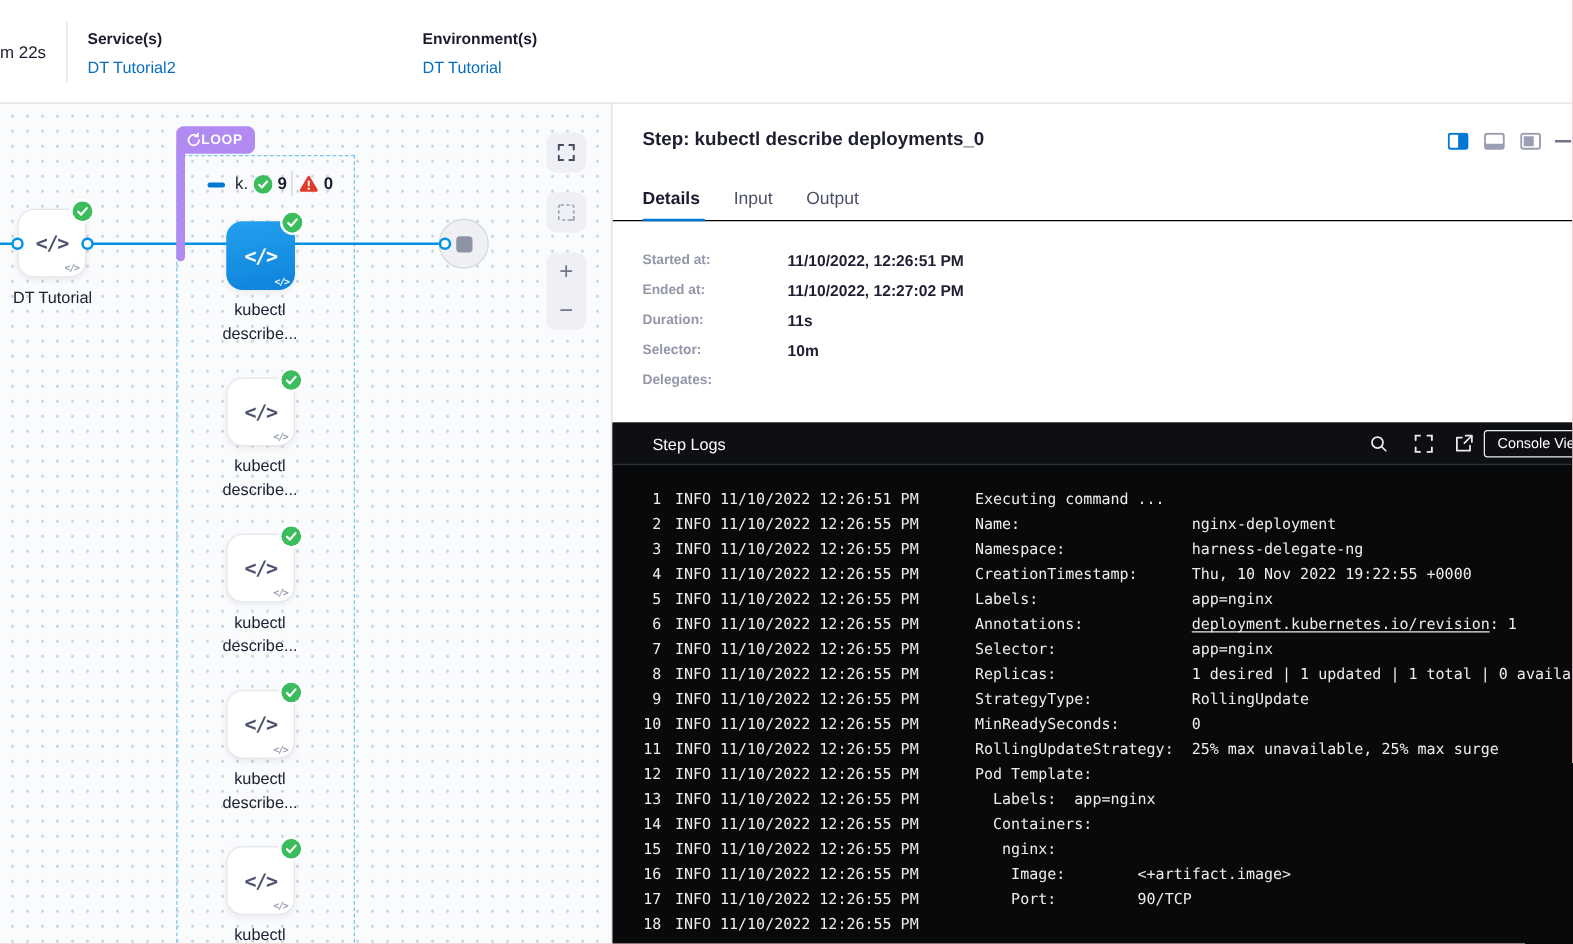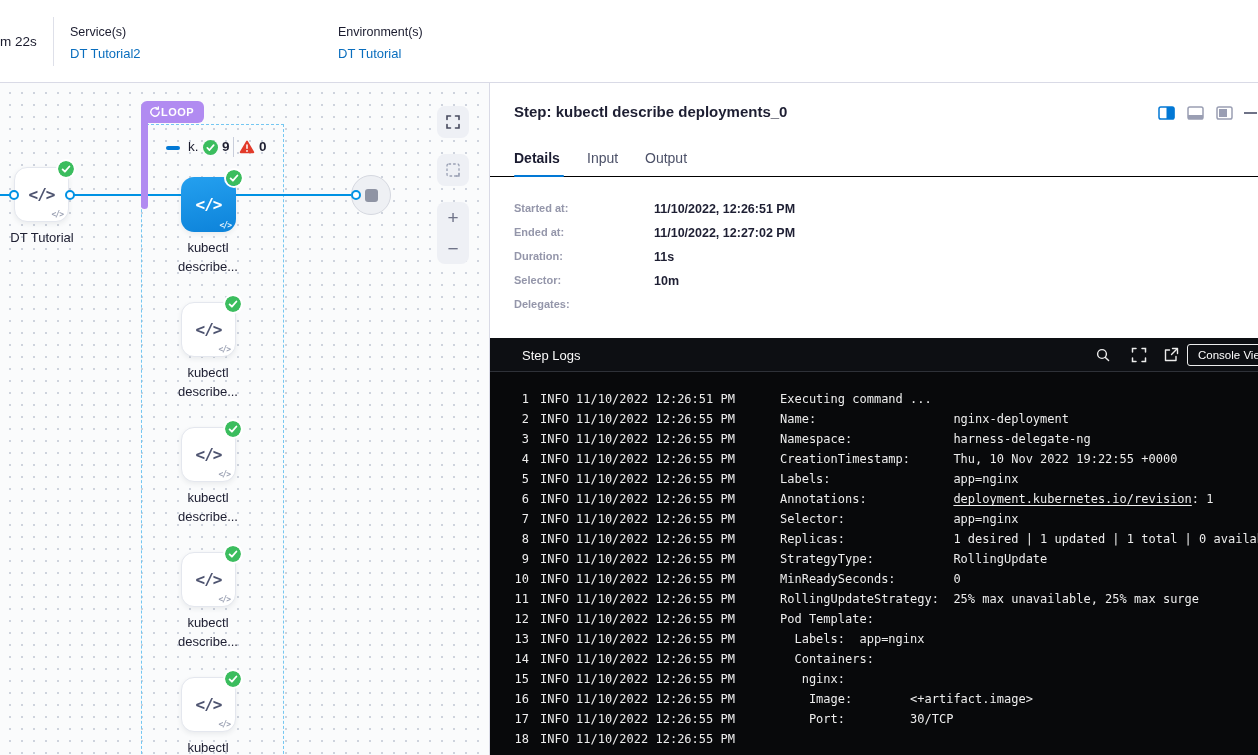--- a/index.html
+++ b/index.html
@@ -10,21 +10,21 @@
   *{margin:0;padding:0;box-sizing:border-box;}
   html,body{background:#e9eaee;}
   body{font-family:"Liberation Sans",sans-serif;}
   .app{position:relative;width:1258px;height:755px;background:#fca5a5;overflow:hidden;}
 
   
   .top-bar{position:absolute;left:0;top:0;width:1258px;height:83px;background:#fff;border-bottom:1px solid var(--border);}
   .elapsed{position:absolute;left:0;top:34px;font-size:13.5px;color:#1b1c2e;}
   .tb-divider{position:absolute;left:53px;top:17px;width:1px;height:49px;background:#dee0e9;}
   .tb-group{position:absolute;top:22px;}
-  .tb-label{font-size:12.5px;font-weight:400;color:#1a1b2e;}
+  .tb-label{font-size:12.5px;font-weight:700;color:#1a1b2e;}
   .tb-link{display:block;margin-top:6px;font-size:13px;color:var(--link);cursor:pointer;}
   .tb-services{left:70px;} .tb-envs{left:338px;}
 
   
   .graph{position:absolute;left:0;top:83px;width:490px;height:672px;overflow:hidden;
     background:#fafbfc;border-right:1px solid var(--border);
     background-image:radial-gradient(circle,#ced3dd 1px,transparent 1.3px);
     background-size:12px 12px;background-position:4px 4px;}
   .main-line{position:absolute;left:0;top:111px;width:356px;height:2px;background:var(--conn);z-index:1;}
   .port{position:absolute;width:10px;height:10px;border-radius:50%;background:#fff;border:2px solid var(--conn);z-index:4;}
@@ -70,21 +70,21 @@
   .layout-ic{position:absolute;top:23px;width:17px;height:14px;cursor:pointer;}
   .ic-split{left:668px;} .ic-bottom{left:697px;} .ic-right{left:726px;}
   .dp-minimize{position:absolute;left:754px;top:29px;width:13px;height:2px;background:#6e7287;cursor:pointer;}
   .tabs{position:absolute;left:0;top:60px;width:768px;height:34px;border-bottom:1px solid #000000;}
   .tab{position:absolute;top:7px;font-size:14px;color:#4c5168;cursor:pointer;}
   .tab.active{font-weight:700;color:#1a1b30;}
   .tab-details{left:24px;} .tab-input{left:97px;} .tab-output{left:155px;}
   .tab-underline{position:absolute;left:24px;top:31.5px;width:50px;height:2.5px;background:var(--accent);border-radius:2px;}
   .field-row{position:absolute;left:0;width:768px;height:17px;}
   .f-label{position:absolute;left:24px;font-size:11px;font-weight:600;color:var(--graylabel);}
-  .f-value{position:absolute;left:140px;font-size:12.5px;font-weight:700;color:#1e1f33;margin-left:24px;}
+  .f-value{position:absolute;left:140px;font-size:12.5px;font-weight:700;color:#1e1f33;}
   .f-link{color:var(--link);cursor:pointer;}
 
   
   .logs-panel{position:absolute;left:490px;top:338px;width:768px;height:417px;background:#08090b;overflow:hidden;}
   .lp-header{position:absolute;left:0;top:0;width:768px;height:34px;background:#0d0f13;border-bottom:1px solid #2e3138;}
   .lp-title{position:absolute;left:32px;top:10px;font-size:13px;color:#fafafa;}
   .lp-ic{position:absolute;top:9px;width:16px;height:16px;cursor:pointer;}
   .lp-search{left:605px;} .lp-full{left:641px;} .lp-ext{left:673px;}
   .console-btn{position:absolute;left:697px;top:6px;height:22px;padding:0 10px;border:1px solid #eceded;border-radius:3px;
     color:#fff;font-size:11.5px;line-height:20px;background:transparent;cursor:pointer;white-space:nowrap;}
@@ -312,18 +312,18 @@
         <div class="log-row"><span class="log-num">7</span><span class="log-lvl">INFO</span><span class="log-time">11/10/2022 12:26:55 PM</span><span class="log-msg"><span>Selector:               app=nginx</span></span></div>
         <div class="log-row"><span class="log-num">8</span><span class="log-lvl">INFO</span><span class="log-time">11/10/2022 12:26:55 PM</span><span class="log-msg"><span>Replicas:               1 desired | 1 updated | 1 total | 0 availab</span></span></div>
         <div class="log-row"><span class="log-num">9</span><span class="log-lvl">INFO</span><span class="log-time">11/10/2022 12:26:55 PM</span><span class="log-msg"><span>StrategyType:           RollingUpdate</span></span></div>
         <div class="log-row"><span class="log-num">10</span><span class="log-lvl">INFO</span><span class="log-time">11/10/2022 12:26:55 PM</span><span class="log-msg"><span>MinReadySeconds:        0</span></span></div>
         <div class="log-row"><span class="log-num">11</span><span class="log-lvl">INFO</span><span class="log-time">11/10/2022 12:26:55 PM</span><span class="log-msg"><span>RollingUpdateStrategy:  25% max unavailable, 25% max surge</span></span></div>
         <div class="log-row"><span class="log-num">12</span><span class="log-lvl">INFO</span><span class="log-time">11/10/2022 12:26:55 PM</span><span class="log-msg"><span>Pod Template:</span></span></div>
         <div class="log-row"><span class="log-num">13</span><span class="log-lvl">INFO</span><span class="log-time">11/10/2022 12:26:55 PM</span><span class="log-msg"><span>  Labels:  app=nginx</span></span></div>
         <div class="log-row"><span class="log-num">14</span><span class="log-lvl">INFO</span><span class="log-time">11/10/2022 12:26:55 PM</span><span class="log-msg"><span>  Containers:</span></span></div>
         <div class="log-row"><span class="log-num">15</span><span class="log-lvl">INFO</span><span class="log-time">11/10/2022 12:26:55 PM</span><span class="log-msg"><span>   nginx:</span></span></div>
         <div class="log-row"><span class="log-num">16</span><span class="log-lvl">INFO</span><span class="log-time">11/10/2022 12:26:55 PM</span><span class="log-msg"><span>    Image:        &lt;+artifact.image&gt;</span></span></div>
-        <div class="log-row"><span class="log-num">17</span><span class="log-lvl">INFO</span><span class="log-time">11/10/2022 12:26:55 PM</span><span class="log-msg"><span>    Port:         30/TCP</span></span></div>
+        <div class="log-row"><span class="log-num">17</span><span class="log-lvl">INFO</span><span class="log-time">11/10/2022 12:26:55 PM</span><span class="log-msg"><span>    Port:         90/TCP</span></span></div>
         <div class="log-row"><span class="log-num">18</span><span class="log-lvl">INFO</span><span class="log-time">11/10/2022 12:26:55 PM</span></div>
       </div>
   </div>
 
 </div>
 
 </body></html>

